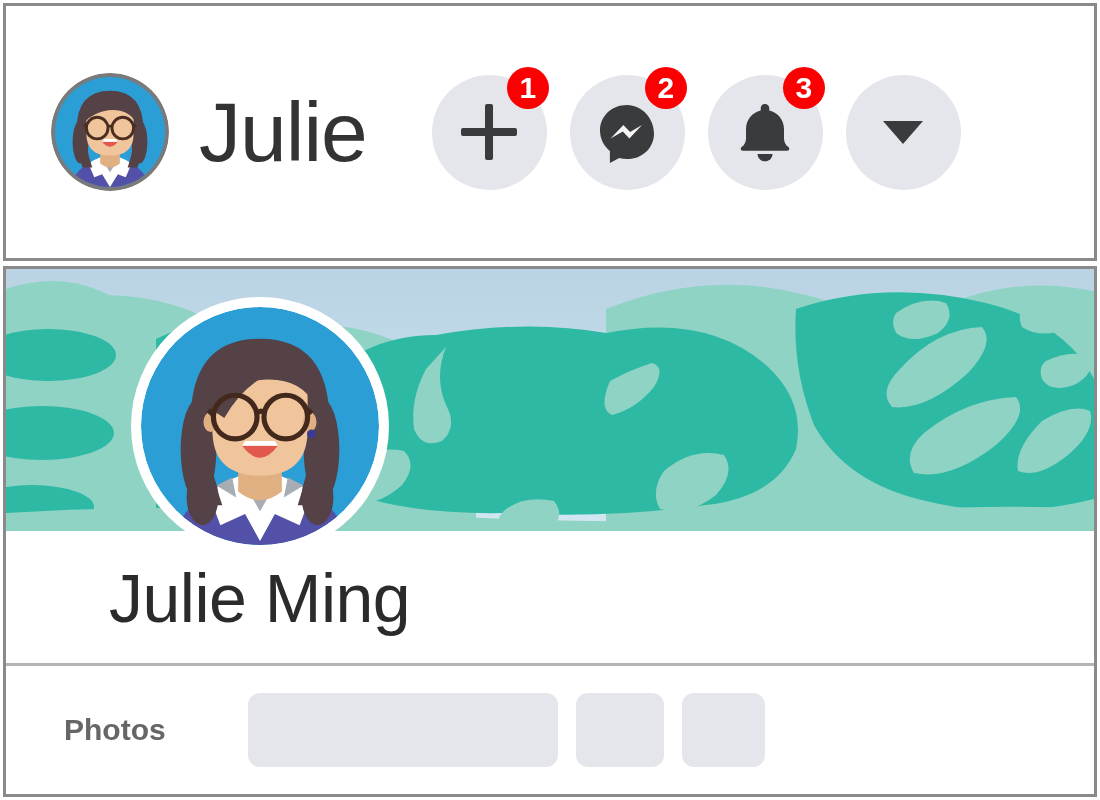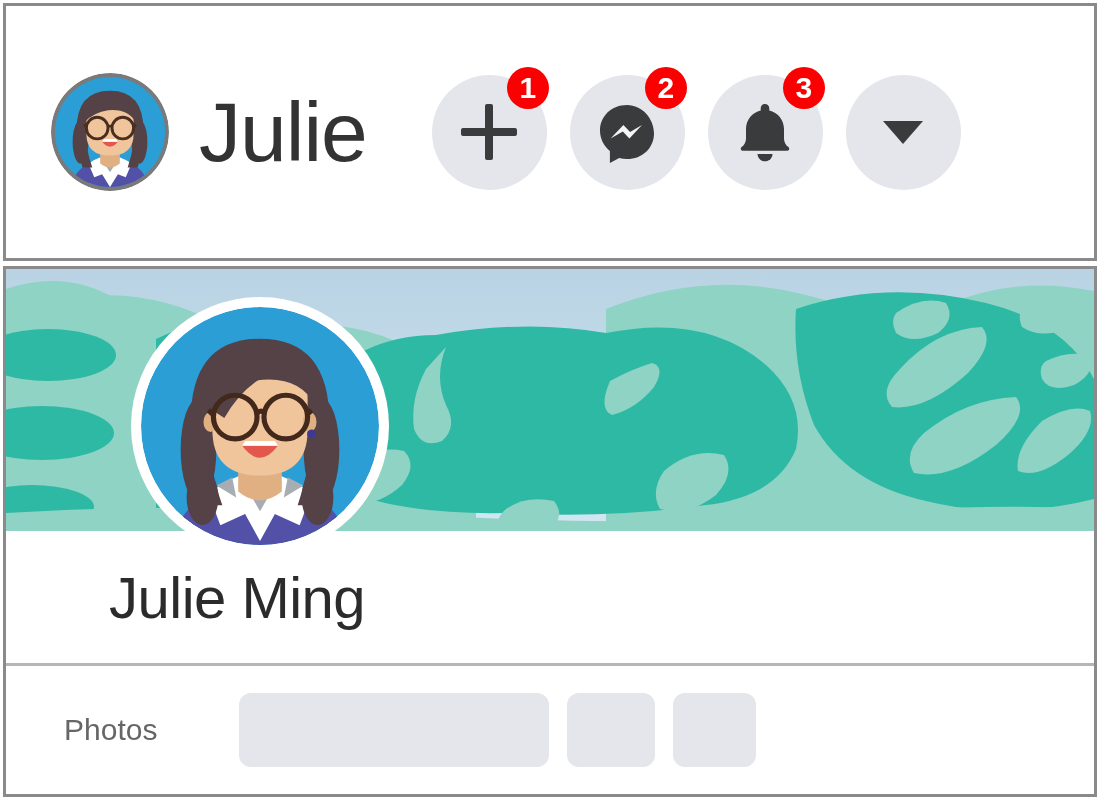--- a/index.html
+++ b/index.html
@@ -153,21 +153,21 @@
     position: absolute;
     left: 0;
     top: 262px;
     width: 1088px;
     height: 133px;
     display: flex;
     align-items: center;
   }
   #profile-name {
     margin-left: 103px;
-    font-size: 58px;
+    font-size: 68px;
     font-weight: 300;
     color: #2b2b2b;
     letter-spacing: -0.5px;
     line-height: 1;
   }
 
   #tabs-divider {
     position: absolute;
     left: 0;
     top: 394px;
@@ -181,21 +181,21 @@
     left: 0;
     top: 397px;
     width: 1088px;
     height: 128px;
     display: flex;
     align-items: center;
   }
 
   .tab-item {
     font-size: 30px;
-    font-weight: normal;
+    font-weight: bold;
     color: #666666;
     cursor: pointer;
     white-space: nowrap;
   }
   #tab-photos { margin-left: 58px; }
   #tab-archive { margin-left: 77px; }
 
   .placeholder-box {
     background: #e4e6eb;
     border-radius: 12px;

